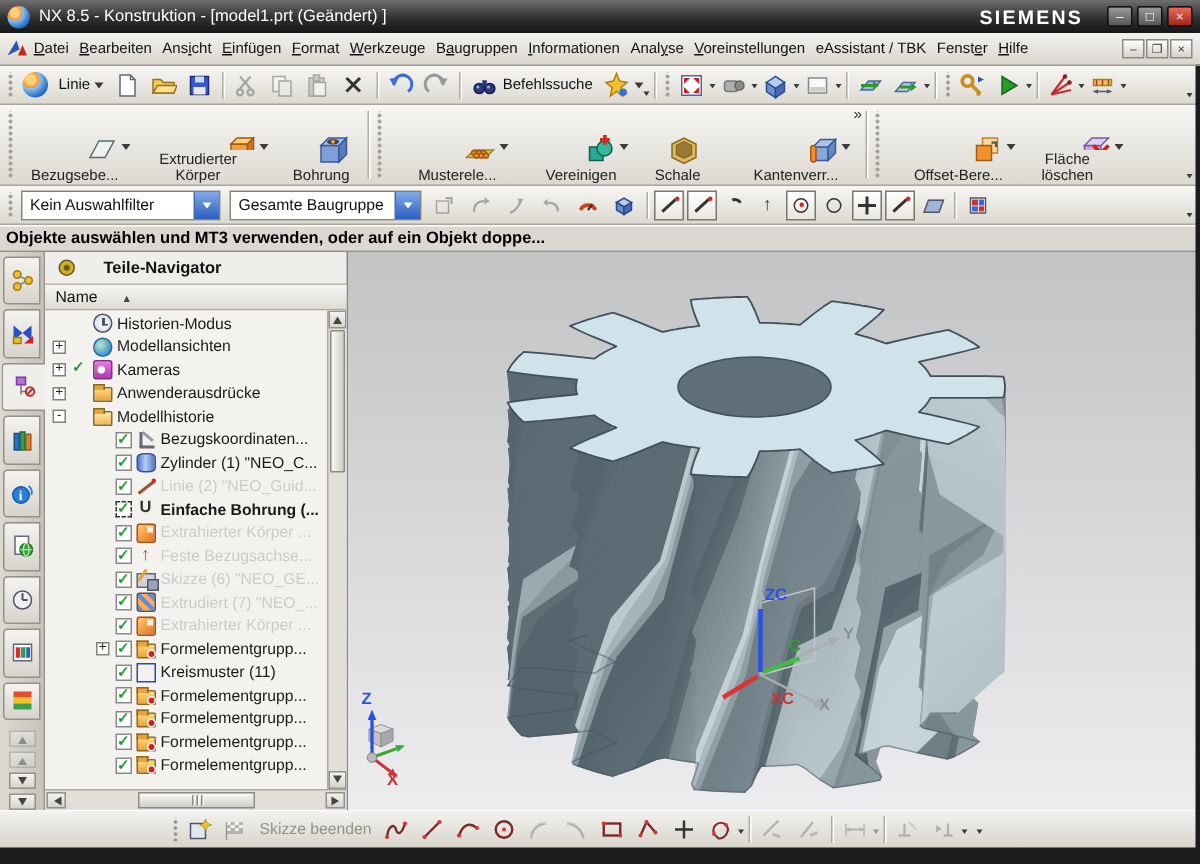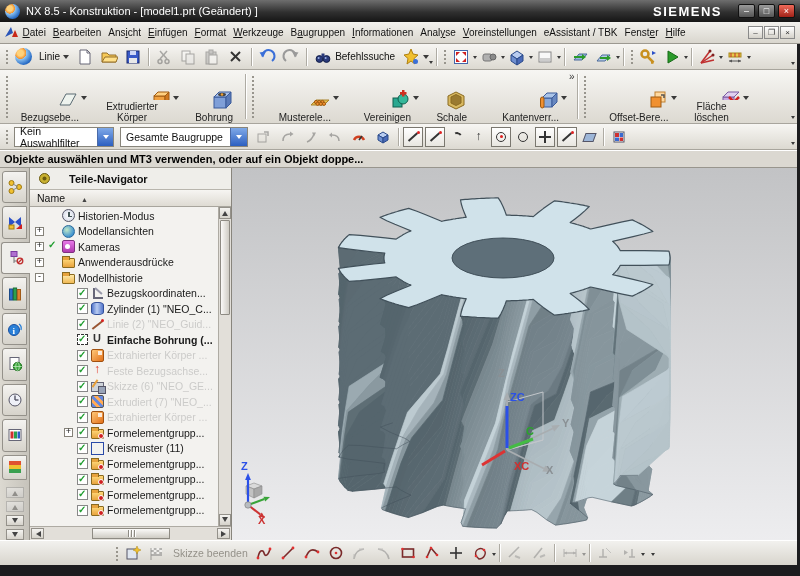--- a/index.html
+++ b/index.html
@@ -443,21 +443,21 @@
         <line x1="20" y1="8" x2="10" y2="18" stroke="#d02020" stroke-width="2.5"></line>
       </svg>
     <span class="flabel">Fläche löschen</span>
       <span class="caret"></span>
   </span>
   <span class="caret sm endcaret"></span>
 </div>
 
 <div class="tb selbar">
   <span class="grip"></span>
-  <span class="combo" style="width:100px">
+  <span class="combo" style="width:133px">
     <span>Kein Auswahlfilter</span>
     <span class="cbtn"></span>
   </span>
   <span class="combo" style="width:128px">
     <span>Gesamte Baugruppe</span>
     <span class="cbtn"></span>
   </span>
   <span class="tbtn gray">
       <svg width="16" height="16">
         <rect x="3" y="5" width="8" height="8" fill="none" stroke="#555"></rect>

